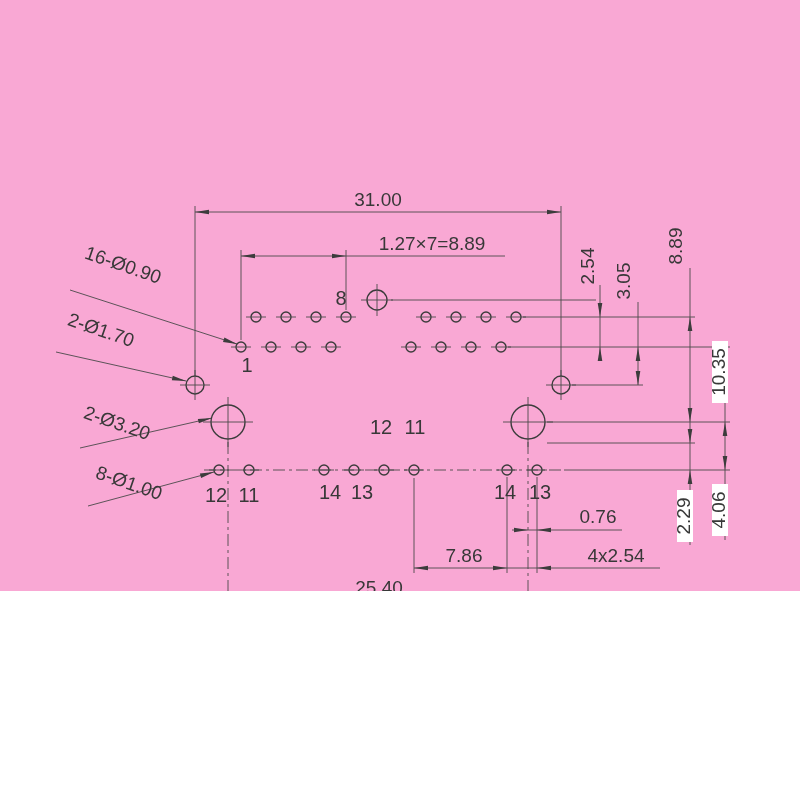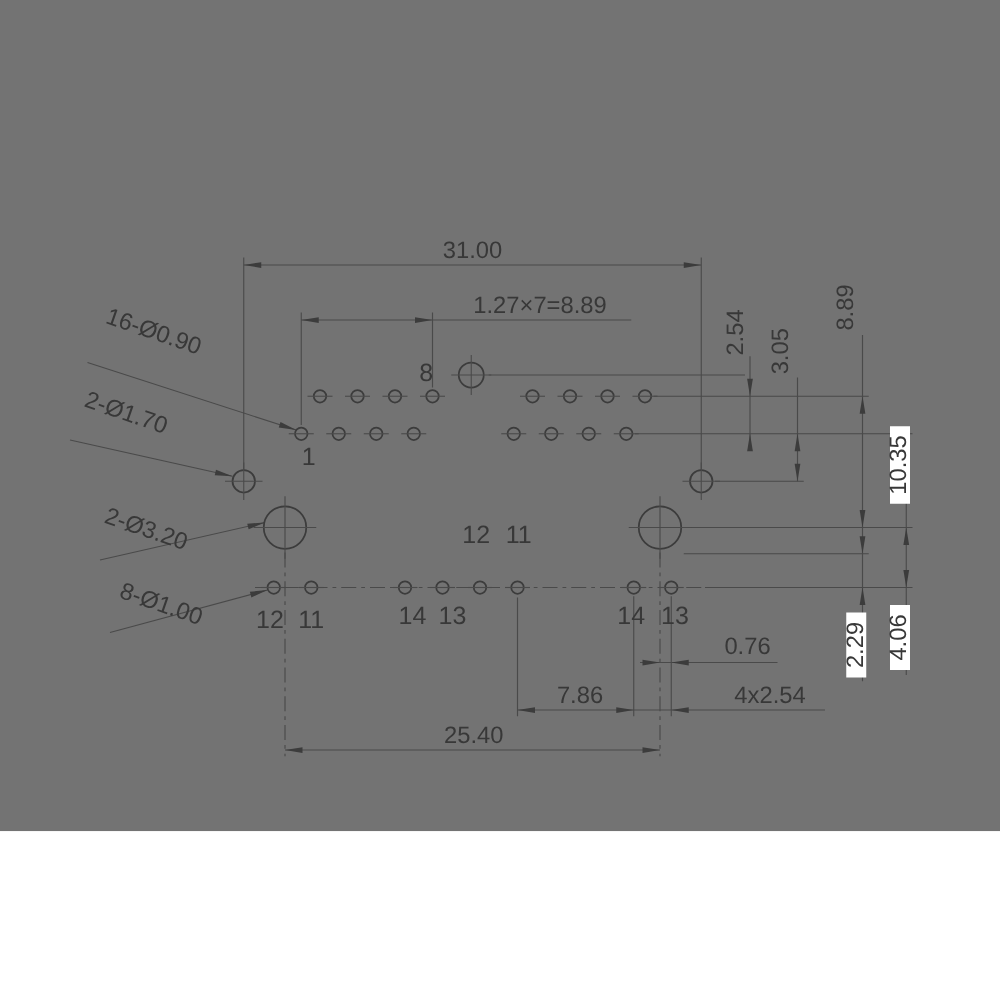--- a/index.html
+++ b/index.html
@@ -1,16 +1,16 @@
 <!DOCTYPE html>
 <html><head>
 <meta charset="utf-8">
 <style>
   html,body{margin:0;padding:0;background:#ffffff;}
-  #stage{width:800px;height:665px;background:#737373;position:relative;overflow:hidden;}
+  #stage{width:800px;height:591px;background:#f9a8d4;position:relative;overflow:hidden;}
   svg{display:block;}
   .obj{fill:none;stroke:#3c3c3c;stroke-width:1.4;}
   .thin{fill:none;stroke:#4a4a4a;stroke-width:0.9;}
   .cl{fill:none;stroke:#4a4a4a;stroke-width:0.9;stroke-dasharray:12 4 3 4;}
   text{font-family:"Liberation Sans", sans-serif;fill:#383838;}
   .dim{font-size:19px;}
   .pin{font-size:20px;}
   .bg{fill:#ffffff;stroke:none;}
   .arrow{fill:#3c3c3c;stroke:none;}
 </style>

